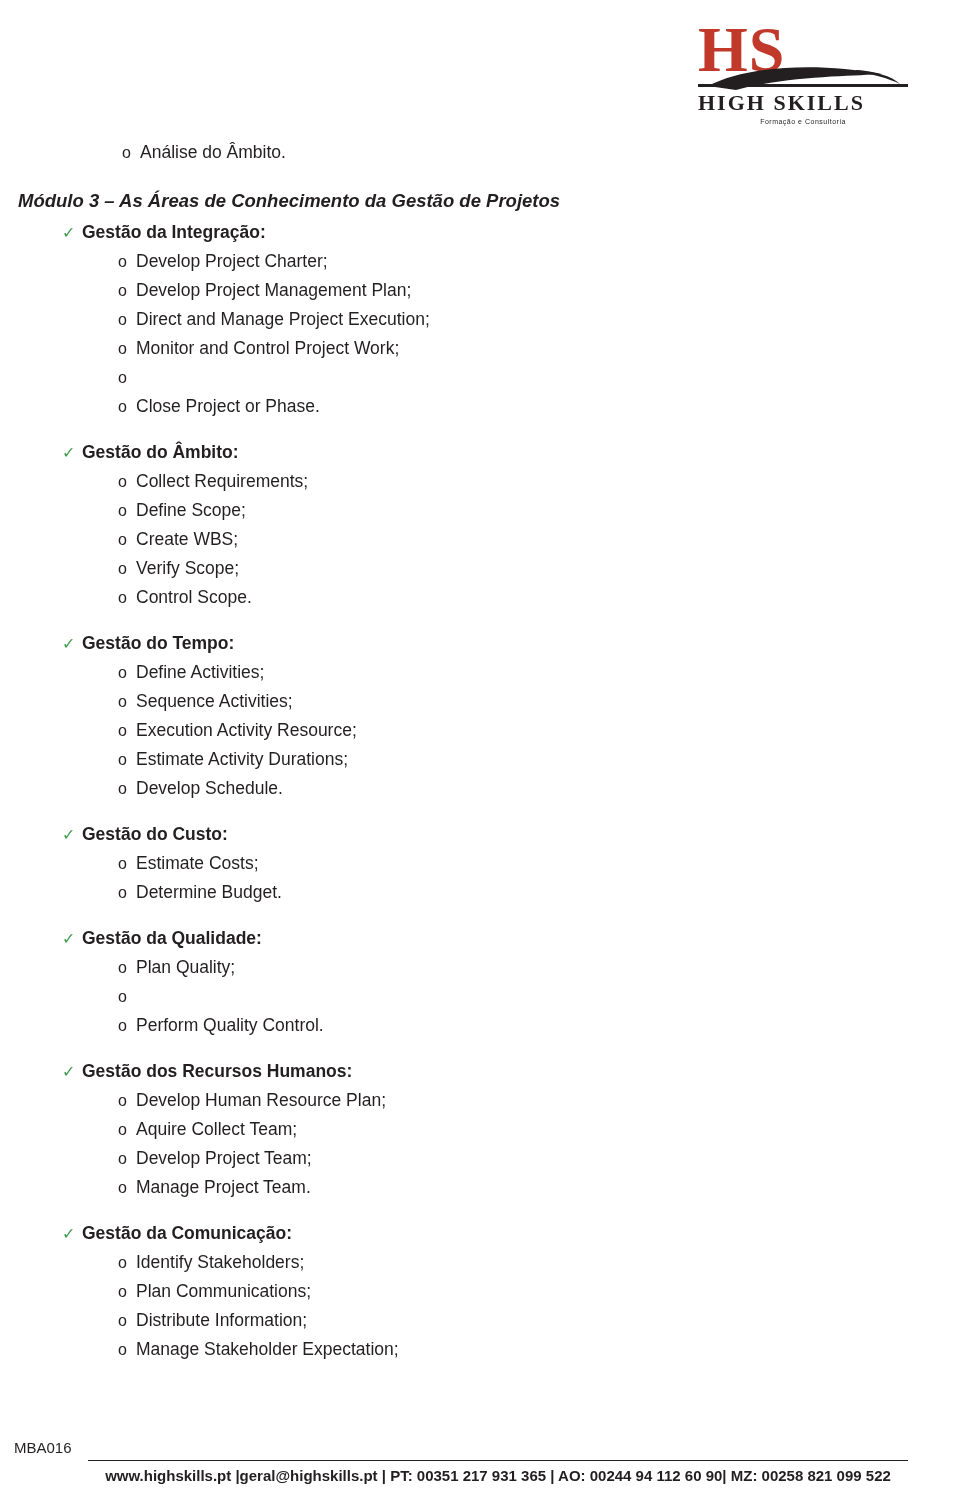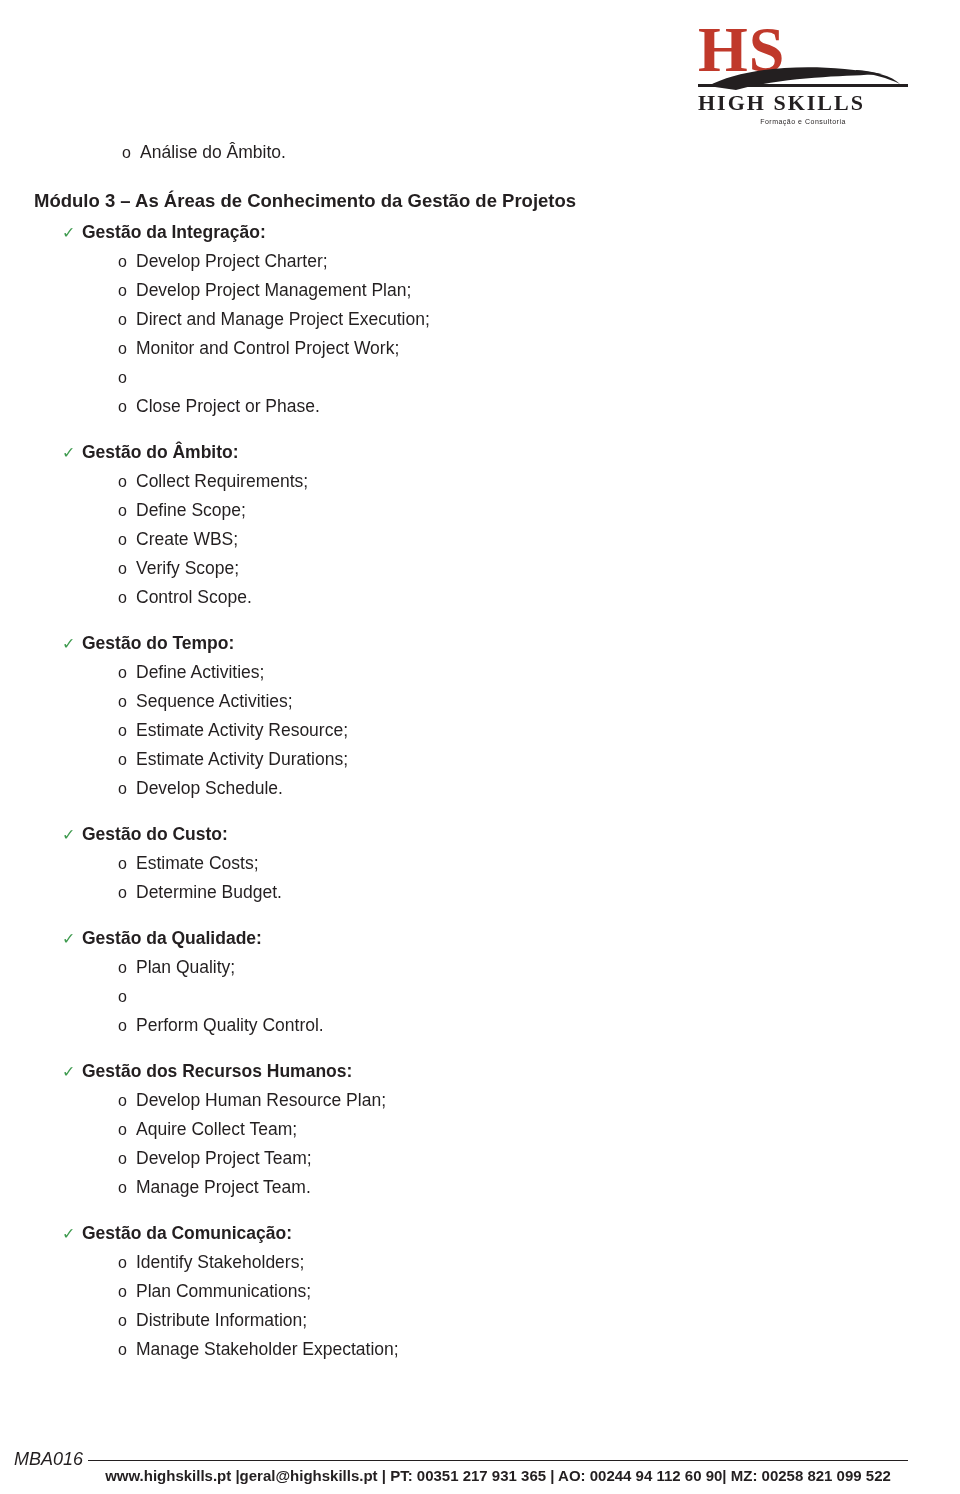--- a/index.html
+++ b/index.html
@@ -95,44 +95,44 @@
 
   
   .lvl-top   { padding-left: 122px; }    
   .lvl-check { padding-left: 62px; }    
   .lvl-sub   { padding-left: 118px; }   
 
   .heading {
     font-size: 18.5px;
     font-weight: bold;
     line-height: 34px;
-    padding-left: 34px;
-    color: #231f20;
+    padding-left: 18px;
+    color: #231f20;
+    font-style: italic;
   }
   .grp-label {
     font-weight: bold;
     font-size: 17.5px;
   }
   .spacer { height: 17px; }
 
   
   .footer {
     position: absolute;
     left: 0;
     bottom: 0;
     width: 960px;
     height: 70px;
   }
   .footer-code {
     position: absolute;
     left: 14px;
-    bottom: 24px;
-    font-size: 18px;
-    color: #231f20;
-    font-style: italic;
+    bottom: 38px;
+    font-size: 15px;
+    color: #231f20;
   }
   .footer-rule {
     position: absolute;
     left: 88px;
     right: 52px;
     bottom: 33px;
     height: 1px;
     background: #231f20;
   }
   .footer-text {
@@ -236,21 +236,21 @@
   <div class="line lvl-sub">
       <span class="bullet-o">o</span>
       <span>Define Activities;</span>
     </div>
   <div class="line lvl-sub">
       <span class="bullet-o">o</span>
       <span>Sequence Activities;</span>
     </div>
   <div class="line lvl-sub">
       <span class="bullet-o">o</span>
-      <span>Estimate Activity Resource;</span>
+      <span>Execution Activity Resource;</span>
     </div>
   <div class="line lvl-sub">
       <span class="bullet-o">o</span>
       <span>Estimate Activity Durations;</span>
     </div>
   <div class="line lvl-sub">
       <span class="bullet-o">o</span>
       <span>Develop Schedule.</span>
     </div>
 

